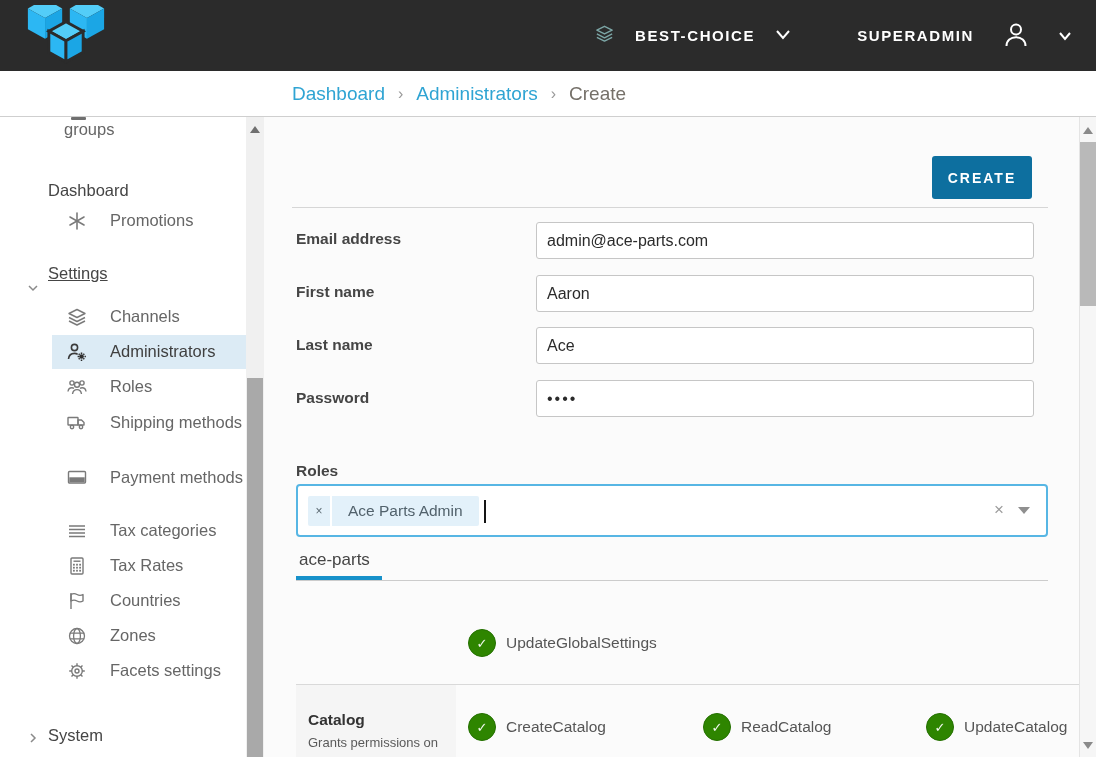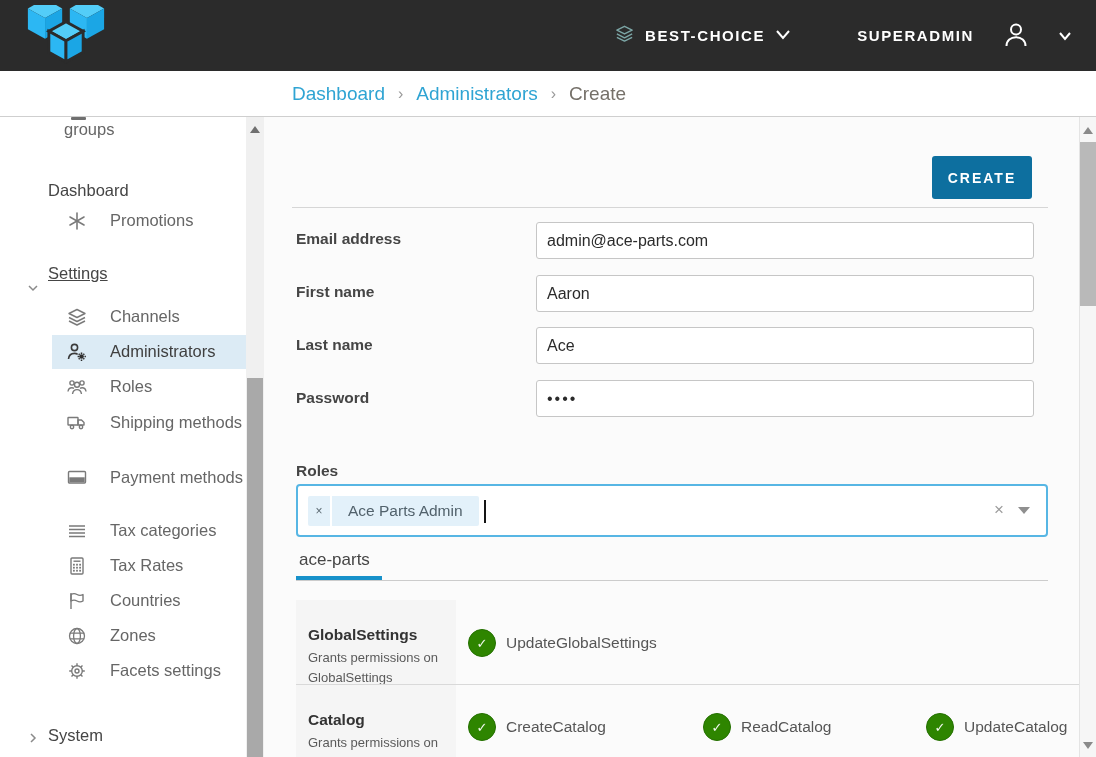--- a/index.html
+++ b/index.html
@@ -4,21 +4,21 @@
 <style>
   * { margin:0; padding:0; box-sizing:border-box; }
   html,body { background:#ffffff; }
   body { font-family:"Liberation Sans", sans-serif; }
   .screen { position:relative; width:1096px; height:757px; overflow:hidden; background:#fbfbfb; }
 
   
   .topbar { position:absolute; left:0; top:0; width:1096px; height:71px; background:#2b2b2b; }
   .logo { position:absolute; left:26px; top:5px; cursor:pointer; }
   .topbar-right { position:absolute; right:24px; top:0; height:71px; display:flex; align-items:center; gap:14px; }
-  .channel-switcher { display:flex; align-items:center; gap:10px; cursor:pointer; margin-right:52px; }
+  .channel-switcher { display:flex; align-items:center; gap:20px; cursor:pointer; margin-right:52px; }
   .topbar-label { color:#ffffff; font-size:15px; font-weight:bold; letter-spacing:1.6px; }
   .user-menu { display:flex; align-items:center; gap:28px; cursor:pointer; }
 
   
   .breadcrumb-bar { position:absolute; left:0; top:71px; width:1096px; height:46px; background:#ffffff; border-bottom:1px solid #cfcfcf;text-decoration:underline; }
   .breadcrumb { position:absolute; left:292px; top:0; height:45px; display:flex; align-items:center; gap:13px; font-size:19px; }
   .crumb-link { color:#2fa4d3; cursor:pointer; }
   .crumb-sep { color:#9a9a9a; font-size:16px; }
   .crumb-current { color:#757069; }
 
@@ -306,24 +306,20 @@
     </div>
     <div class="text-caret"></div>
     <span class="select-clear">×</span>
     <div class="select-arrow"></div>
   </div>
 
   <span class="tab-label">ace-parts</span>
   <div class="tab-underline"></div>
   <div class="tab-line"></div>
 
-  <div class="perm-cell perm-cell-1">
-    <div class="perm-name">GlobalSettings</div>
-    <div class="perm-desc">Grants permissions on GlobalSettings</div>
-  </div>
   <div class="perm-item" style="left:468px; top:629px;">
     <span class="check-circle">✓</span>
     <span class="perm-text">UpdateGlobalSettings</span>
   </div>
 
   <div class="row-divider"></div>
 
   <div class="perm-cell perm-cell-2">
     <div class="perm-name">Catalog</div>
     <div class="perm-desc">Grants permissions on Products, Facets</div>

